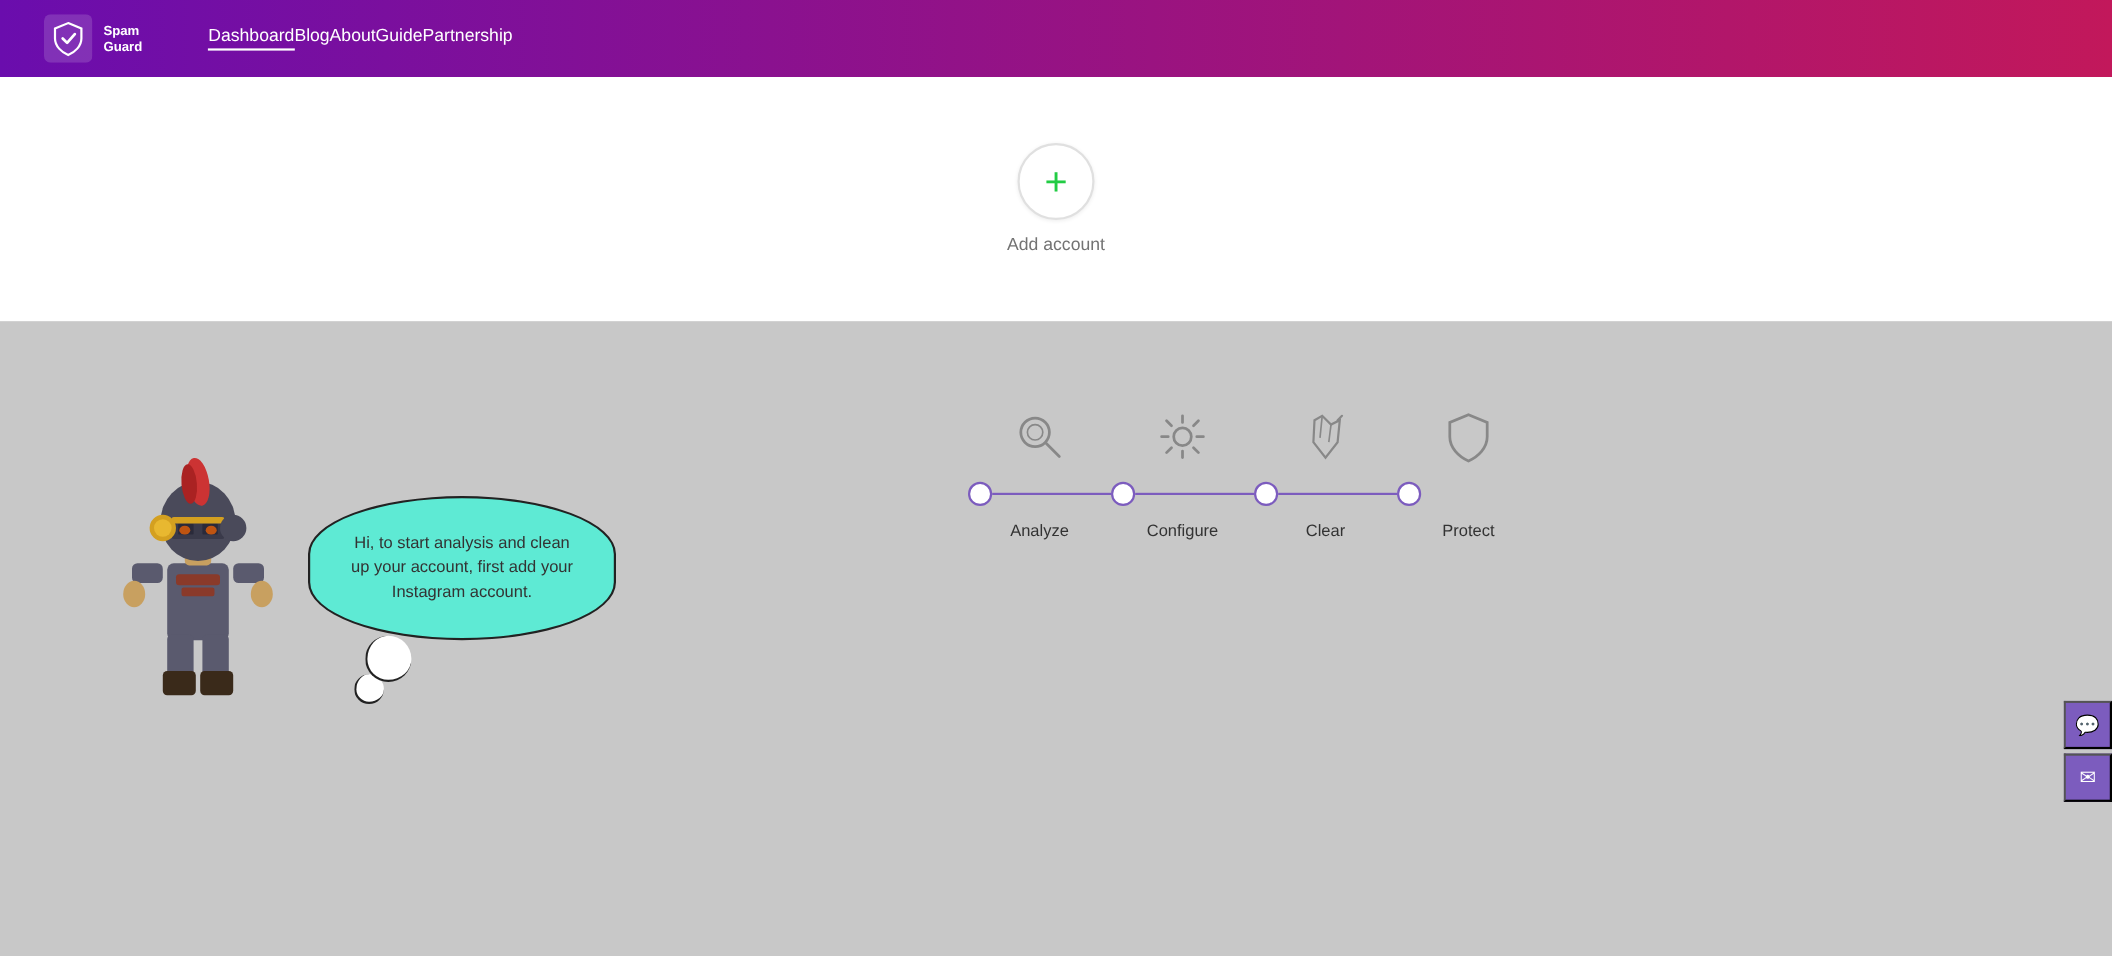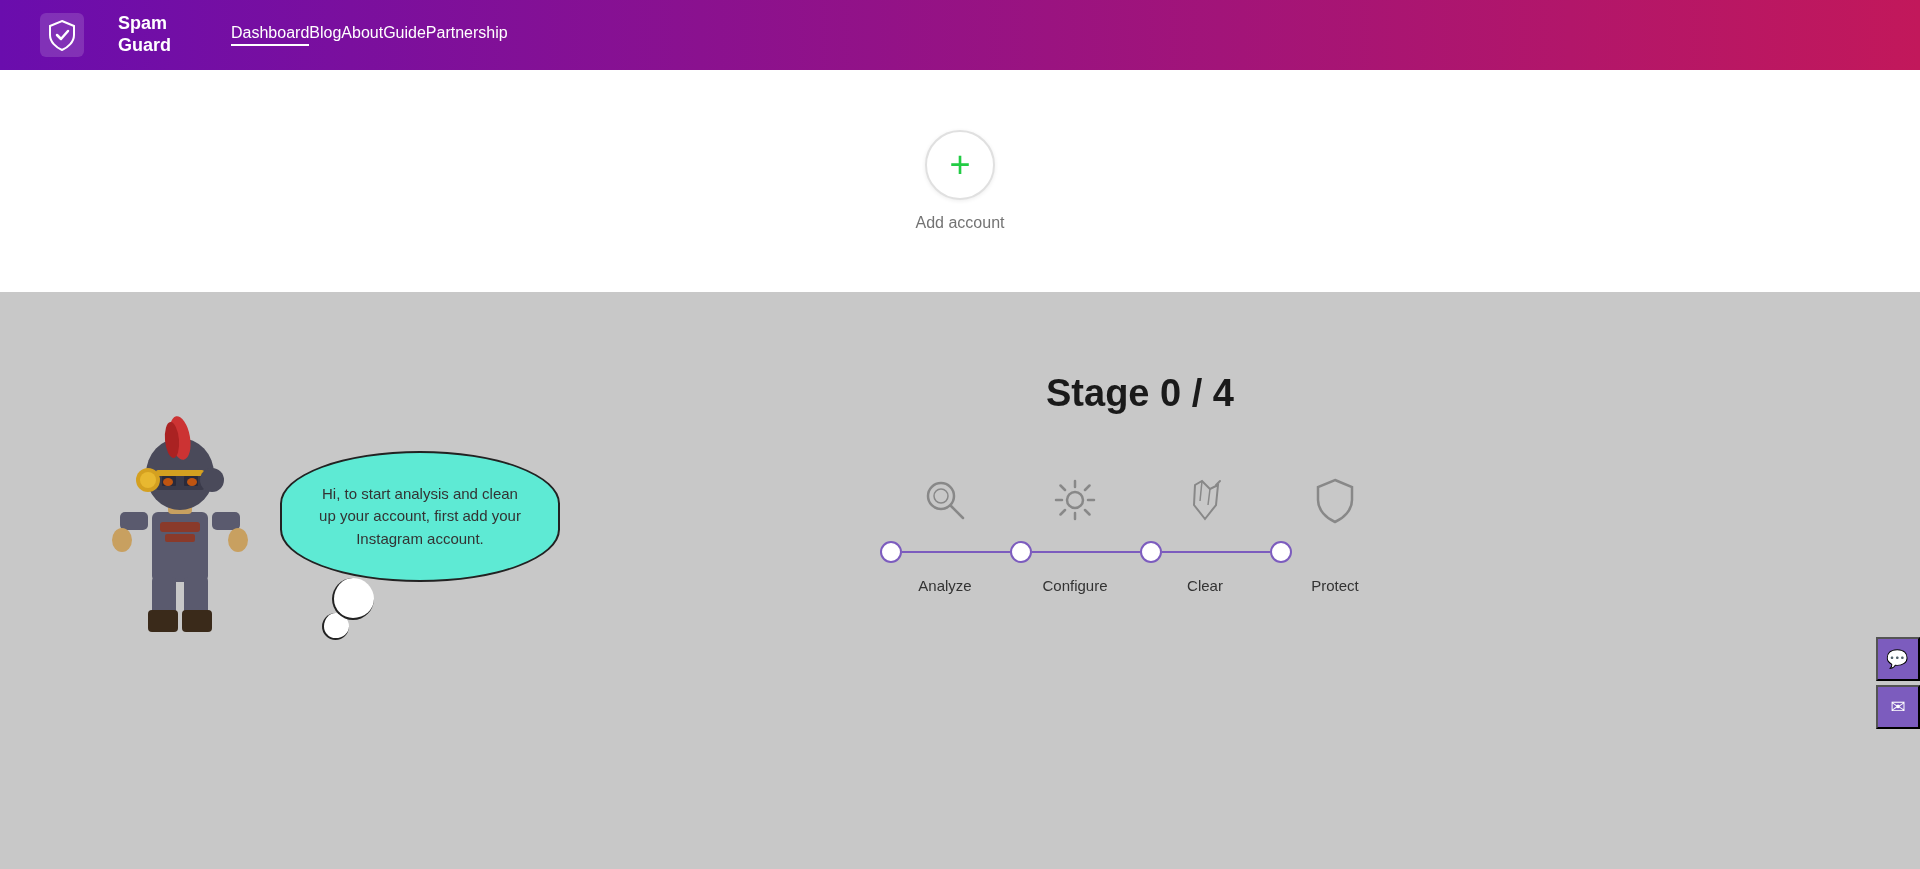--- a/index.html
+++ b/index.html
@@ -18,24 +18,23 @@
       align-items: center;
       gap: 10px;
       margin-right: 60px;
     }
     .logo-icon {
       width: 44px;
       height: 44px;
     }
     .logo-text {
       color: #fff;
-      font-size: 18px;
+      font-size: 12px;
       font-weight: bold;
       line-height: 1.2;
-      margin-left: 24px;
     }
     .nav {
       display: flex;
     }
     .nav-item {
       color: #fff;
       font-size: 16px;
       cursor: pointer;
       text-decoration: none;
     }
@@ -312,21 +311,20 @@
     </div>
 
     <div style="display:flex; flex-direction:column; align-items:flex-start; margin-bottom: 30px;">
       <div class="speech-bubble">
         <span>Hi, to start analysis and clean up your account, first add your Instagram account.</span>
       </div>
     </div>
   </div>
 
   <div class="stage-area">
-    <div class="stage-title">Stage 0 / 4</div>
 
     <div class="stages-row">
 
       <div class="stage-step">
         <svg class="stage-icon" viewBox="0 0 50 50" fill="none">
           <circle cx="21" cy="21" r="13" stroke="#888" stroke-width="2.5"></circle>
           <line x1="31" y1="31" x2="43" y2="43" stroke="#888" stroke-width="2.5" stroke-linecap="round"></line>
           <circle cx="21" cy="21" r="7" stroke="#888" stroke-width="1.5"></circle>
         </svg>
         <div class="stage-line-row">

